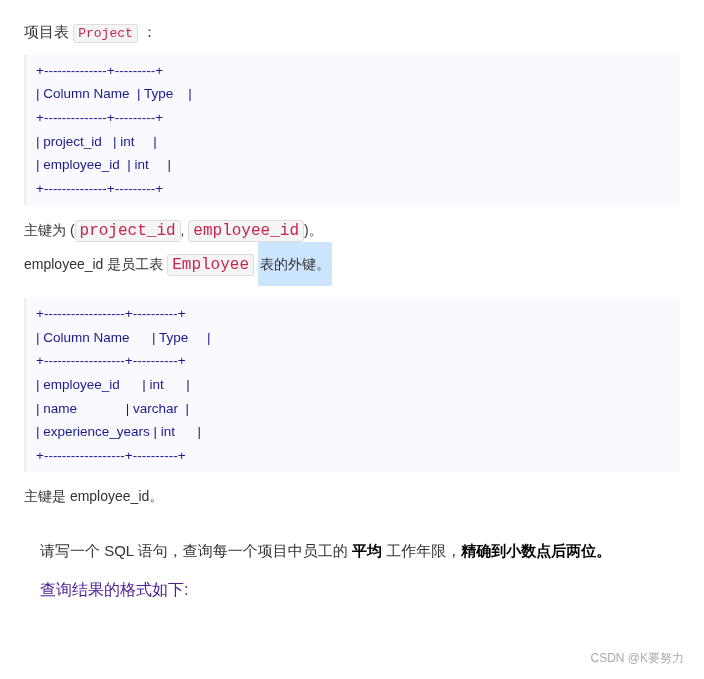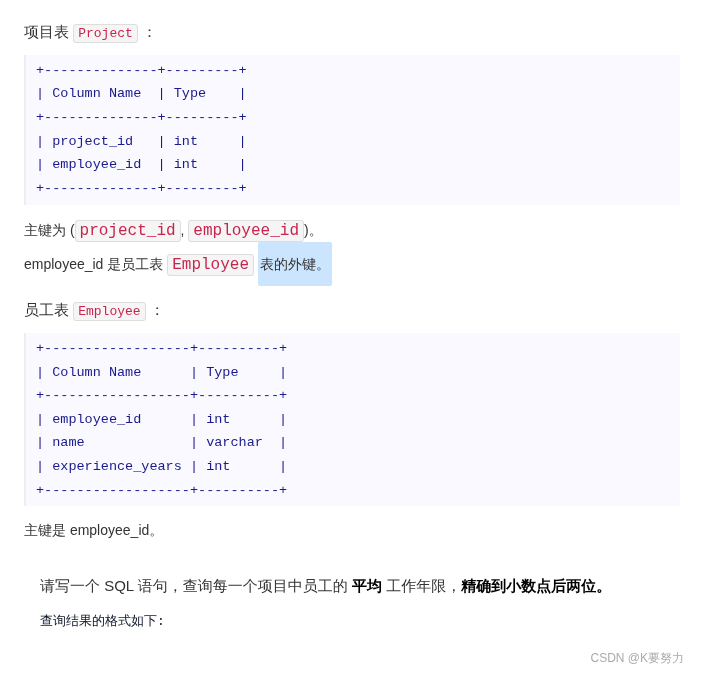--- a/index.html
+++ b/index.html
@@ -58,40 +58,39 @@
       font-size: 15px;
       color: #333;
       line-height: 1.9;
       margin-bottom: 10px;
     }
     .question-text strong {
       font-weight: bold;
       color: #000;
     }
     .answer-hint {
-      font-size: 13px;
-      color: #0f172a;
+      font-size: 16px;
+      color: #4c1d95;
       line-height: 1.9;
-      font-family: Liberation Mono, monospace;
     }
     .footer-watermark {
       position: absolute;
       bottom: 12px;
       right: 20px;
       font-size: 12px;
       color: #aaa;
     }
     .table-container {
       background: #f9f9ff;
       padding: 4px 10px;
       margin: 8px 0 12px 0;
       border-left: 2px solid #eee;
     }
     .pre-table {
-      font-family: Liberation Mono, monospace;
+      font-family: Liberation Sans, sans-serif;
       font-size: 13.5px;
       line-height: 1.75;
       white-space: pre;
       color: #1a1a8c;
     }
   </style>
 </head>
 <body>
 
 <div>
@@ -112,25 +111,20 @@
 
   <p class="note-text">
     主键为 (<code class="code-inline">project_id</code>, <code class="code-inline">employee_id</code>)。
   </p>
   <p class="note-text">
     employee_id 是员工表 <code class="code-inline">Employee</code> <span class="highlight-bg">表的外键。</span>
   </p>
 </div>
 
 <div class="section-gap">
-  <p class="section-title">
-    <span>员工表</span>
-    <code class="code-inline">Employee</code>
-    <span>：</span>
-  </p>
 
   <div class="table-container">
     <div class="pre-table"><span>+------------------+----------+</span>
 <span>| Column Name      | Type     |</span>
 <span>+------------------+----------+</span>
 <span>| employee_id      | int      |</span>
 <span>| name             | varchar  |</span>
 <span>| experience_years | int      |</span>
 <span>+------------------+----------+</span></div>
   </div>

